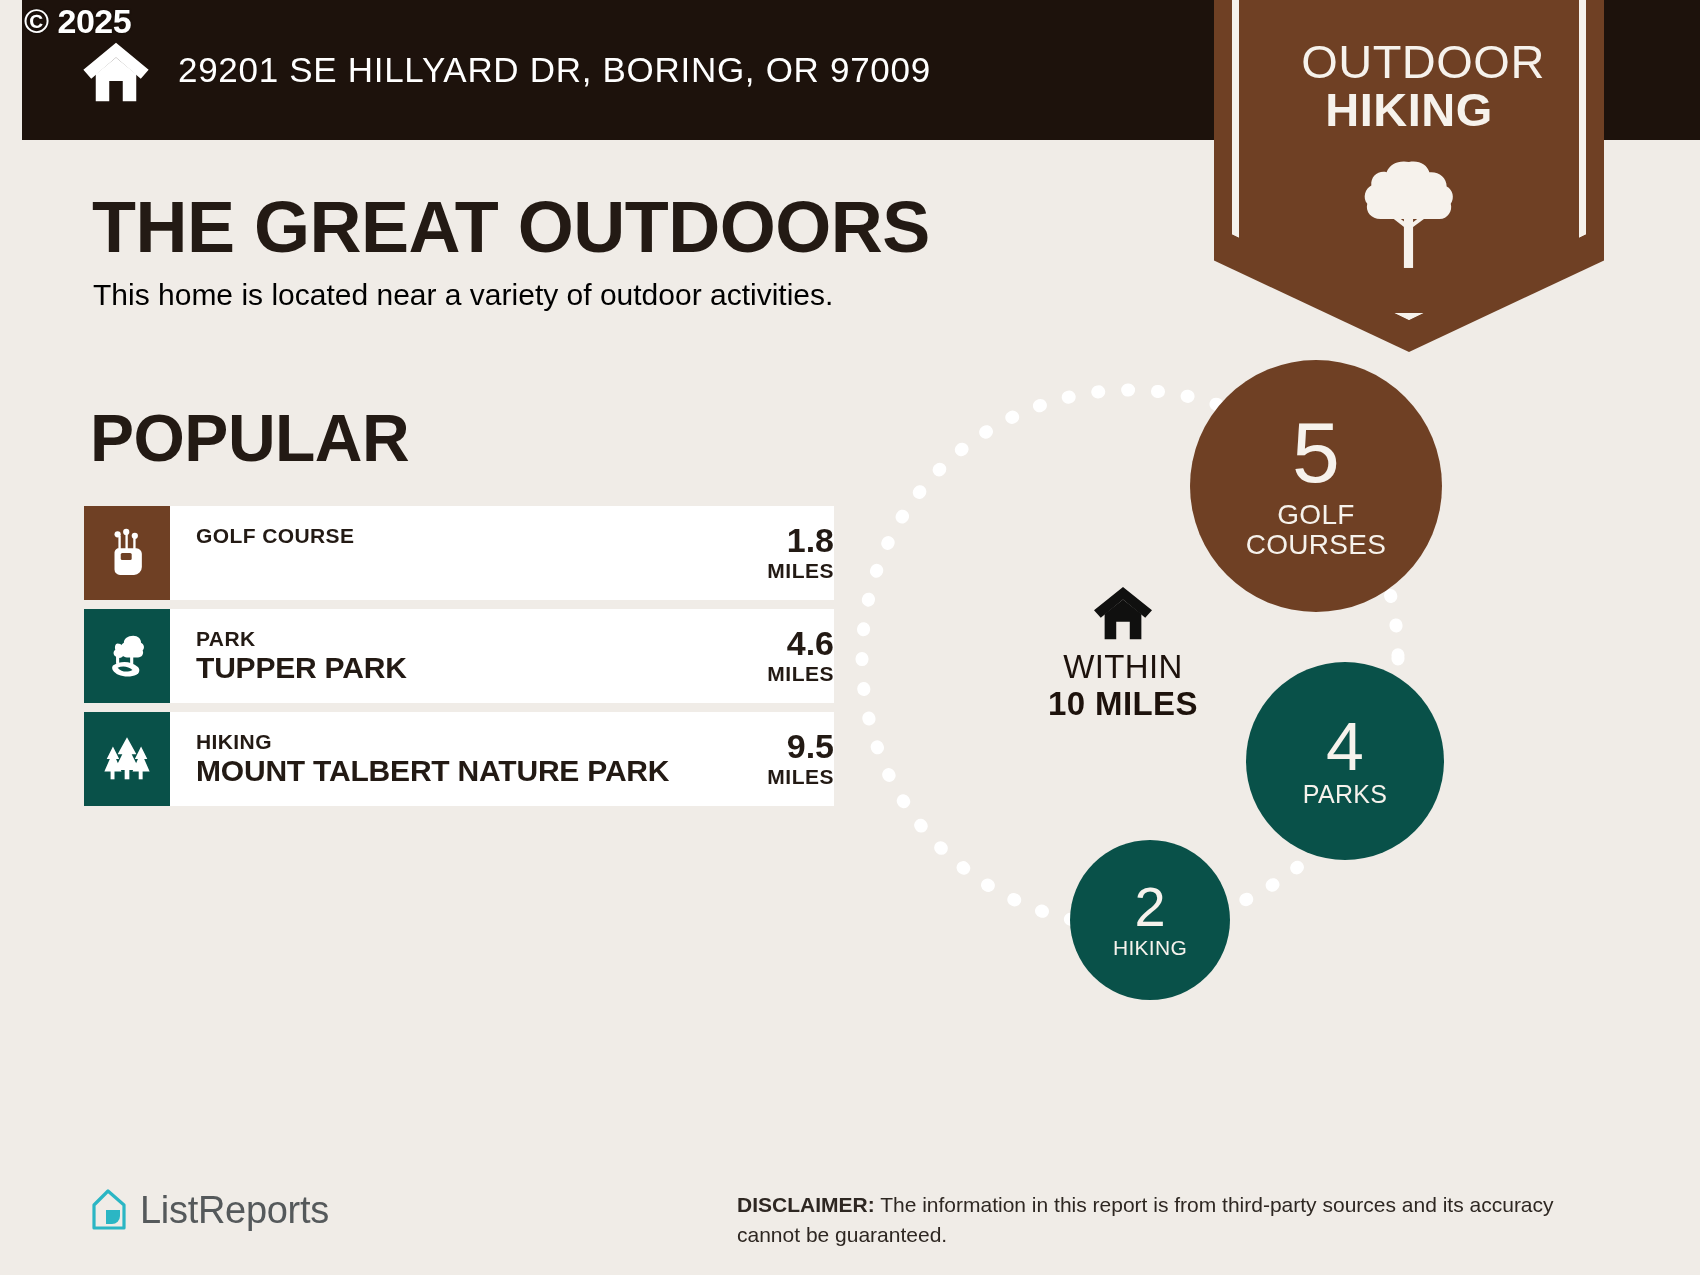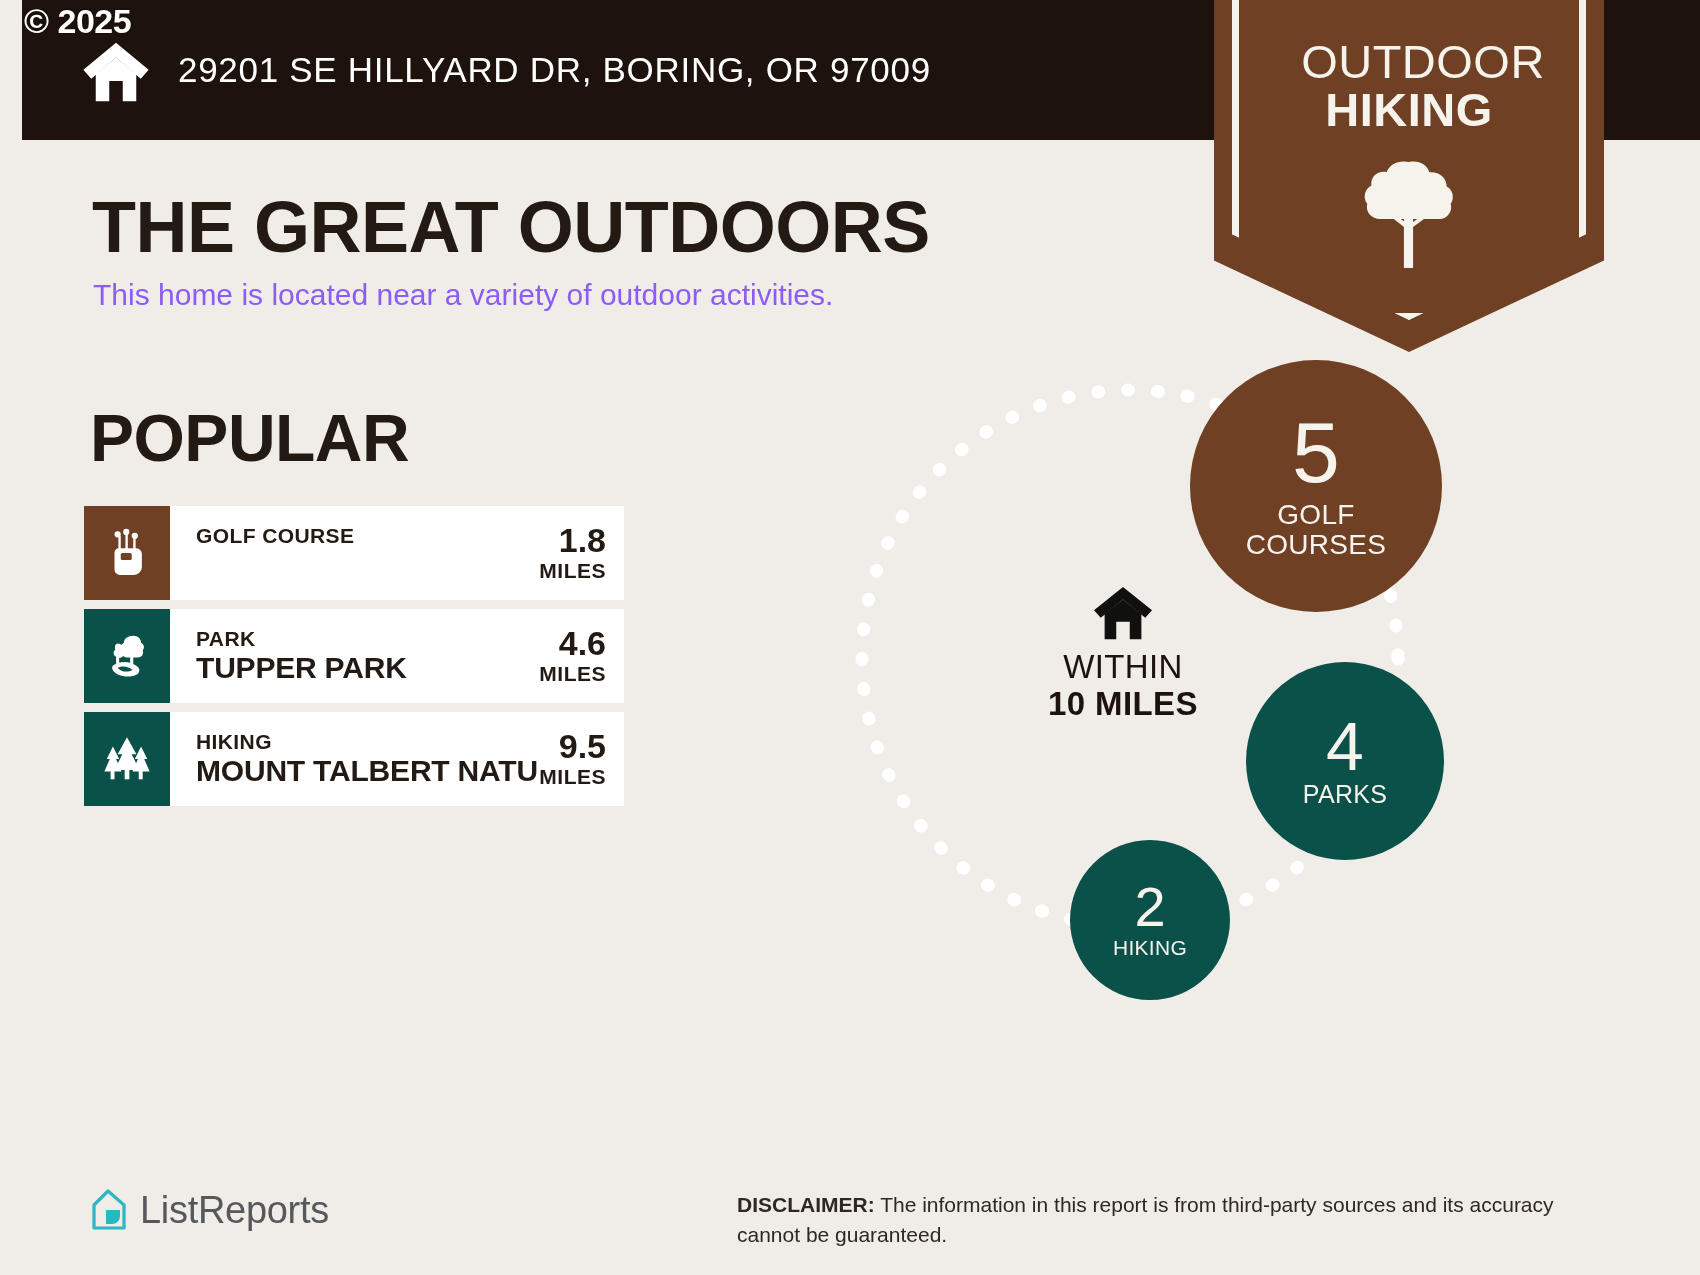--- a/index.html
+++ b/index.html
@@ -135,39 +135,39 @@
     font-size: 72px;
     font-weight: 700;
     color: #231a14;
     letter-spacing: -0.5px;
   }
   .subtitle {
     position: absolute;
     left: 93px;
     top: 278px;
     font-size: 30px;
-    color: #8b5cf6;
+    color: #000000;
     font-weight: 400;
   }
   .section-title {
     position: absolute;
     left: 90px;
     top: 400px;
     font-size: 66px;
     font-weight: 700;
     color: #231a14;
     letter-spacing: -0.5px;
   }
 
   
   .rows {
     position: absolute;
     left: 84px;
     top: 506px;
-    width: 540px;
+    width: 750px;
   }
   .poi-row {
     display: flex;
     align-items: stretch;
     height: 94px;
     margin-bottom: 9px;
     background: #ffffff;
   }
   .poi-icon-box {
     width: 86px;
@@ -203,21 +203,20 @@
     line-height: 1.15;
     white-space: nowrap;
   }
   .poi-name.faded {
     color: #c9c5c2;
     filter: blur(1.1px);
     opacity: 0.85;
   }
   .poi-dist {
     flex: 0 0 auto;
-    padding-right: 18px;
     display: flex;
     flex-direction: column;
     align-items: flex-end;
     justify-content: center;
     text-align: right;
   }
   .poi-dist-num {
     font-size: 34px;
     font-weight: 700;
     color: #231a14;

